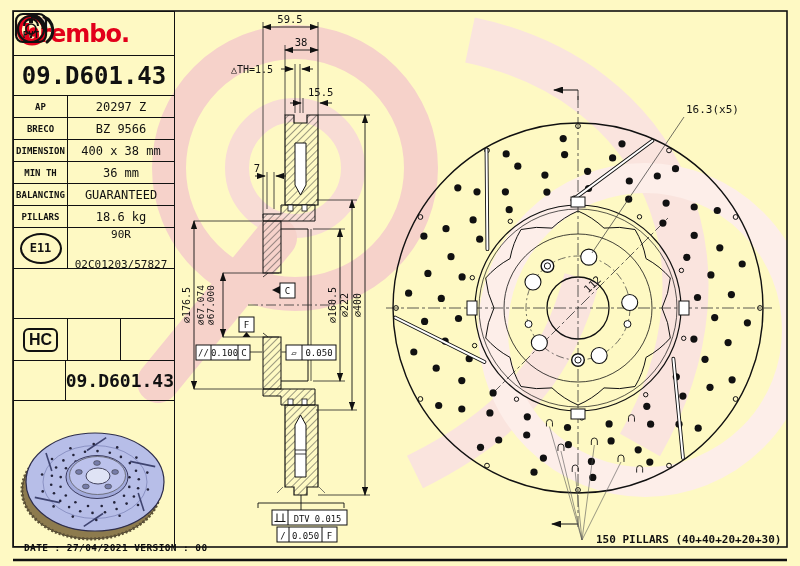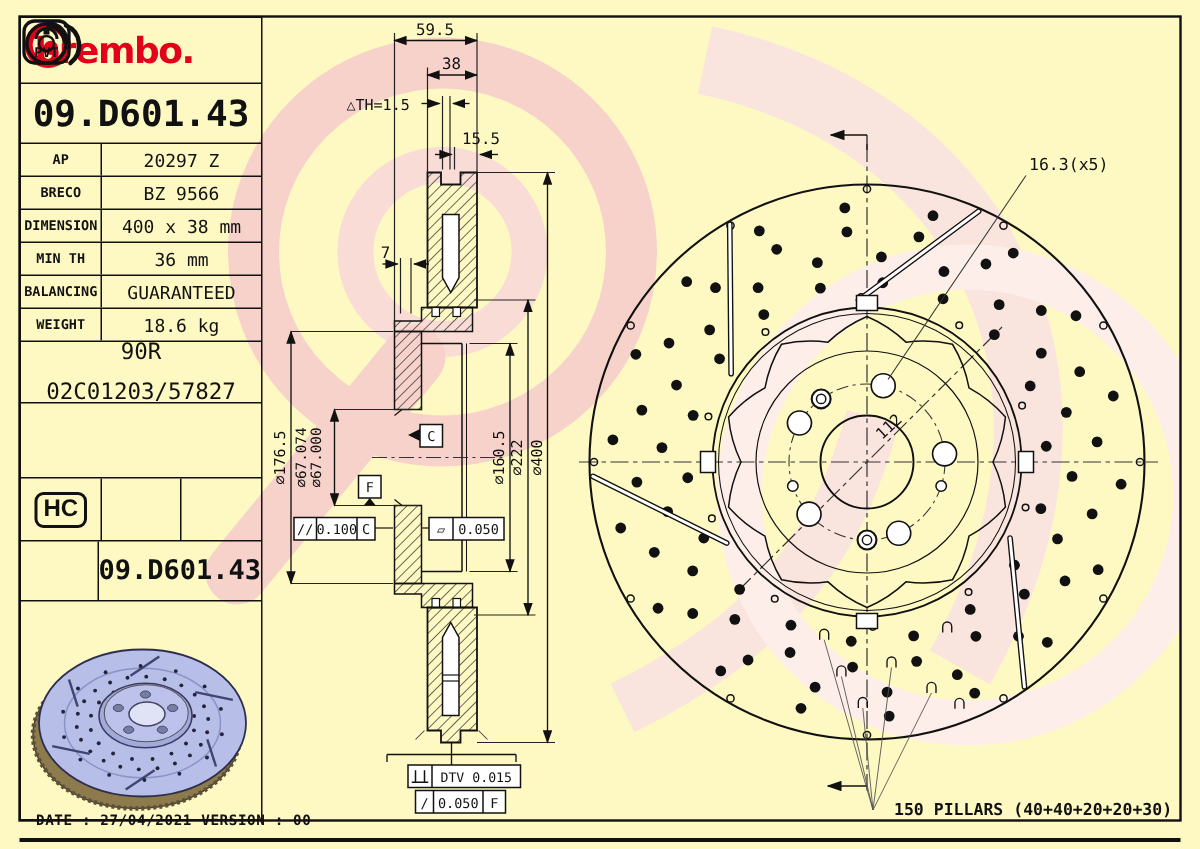--- a/index.html
+++ b/index.html
@@ -15,22 +15,22 @@
   .lab{width:54px;border-right:1.2px solid #111;font-size:9px;font-weight:bold;letter-spacing:0;}
   .val{flex:1;font-size:12px;text-align:right;}
   .logo-row{height:44px;align-items:center;padding-left:5px;display:flex;}
   .wordmark{font-family:"DejaVu Sans","Liberation Sans",sans-serif;font-weight:800;
             font-size:24px;color:#e2001a;letter-spacing:-1px;margin-left:4px;}
   .title-row{height:40px;justify-content:center;font-size:24px;font-weight:bold;}
   .spec-row{height:22px;}
   .e11-row{height:41px;}
   .e11-badge{width:38px;height:27px;border:2px solid #111;border-radius:50%;
              display:flex;align-items:center;justify-content:center;font-size:12px;font-weight:bold;}
-  .e11-val{flex:1;display:flex;flex-direction:column;align-items:center;justify-content:space-between;
-           font-size:15px;line-height:13px;}
+  .e11-val{flex:1;display:flex;flex-direction:column;align-items:center;justify-content:flex-start;
+           font-size:11px;line-height:13px;gap:17px;}
   .empty-row{height:50px;}
   .badge-row{height:42px;}
   .bcell1{width:54px;border-right:1.2px solid #111;}
   .bcell2{width:53px;border-right:1.2px solid #111;}
   .bcell3{flex:1;}
   .hc-box{border:2.5px solid #111;border-radius:6px;padding:1px 4px;
           font-family:Liberation Sans, sans-serif;font-weight:900;font-size:16px;}
   .cat-row{height:40px;}
   .cat-num{flex:1;font-size:18px;font-weight:bold;display:flex;align-items:center;justify-content:center;}
   .photo-row{flex:1;position:relative;}
@@ -476,25 +476,28 @@
     </div>
     <div class="row spec-row">
       <div class="cell lab" actable="false">MIN TH</div>
       <div class="cell val">36 mm</div>
     </div>
     <div class="row spec-row">
       <div class="cell lab">BALANCING</div>
       <div class="cell val">GUARANTEED</div>
     </div>
     <div class="row spec-row">
-      <div class="cell lab">WEIGHT</div>
+      <div class="cell lab">PILLARS</div>
       <div class="cell val">18.6 kg</div>
     </div>
 
     <div class="row e11-row">
+      <div class="cell lab">
+        <div class="e11-badge">E11</div>
+      </div>
       <div class="e11-val">
         <span>90R</span>
         <span>02C01203/57827</span>
       </div>
     </div>
 
     <div class="row empty-row"></div>
 
     <div class="row badge-row">
       <div class="cell bcell1">

